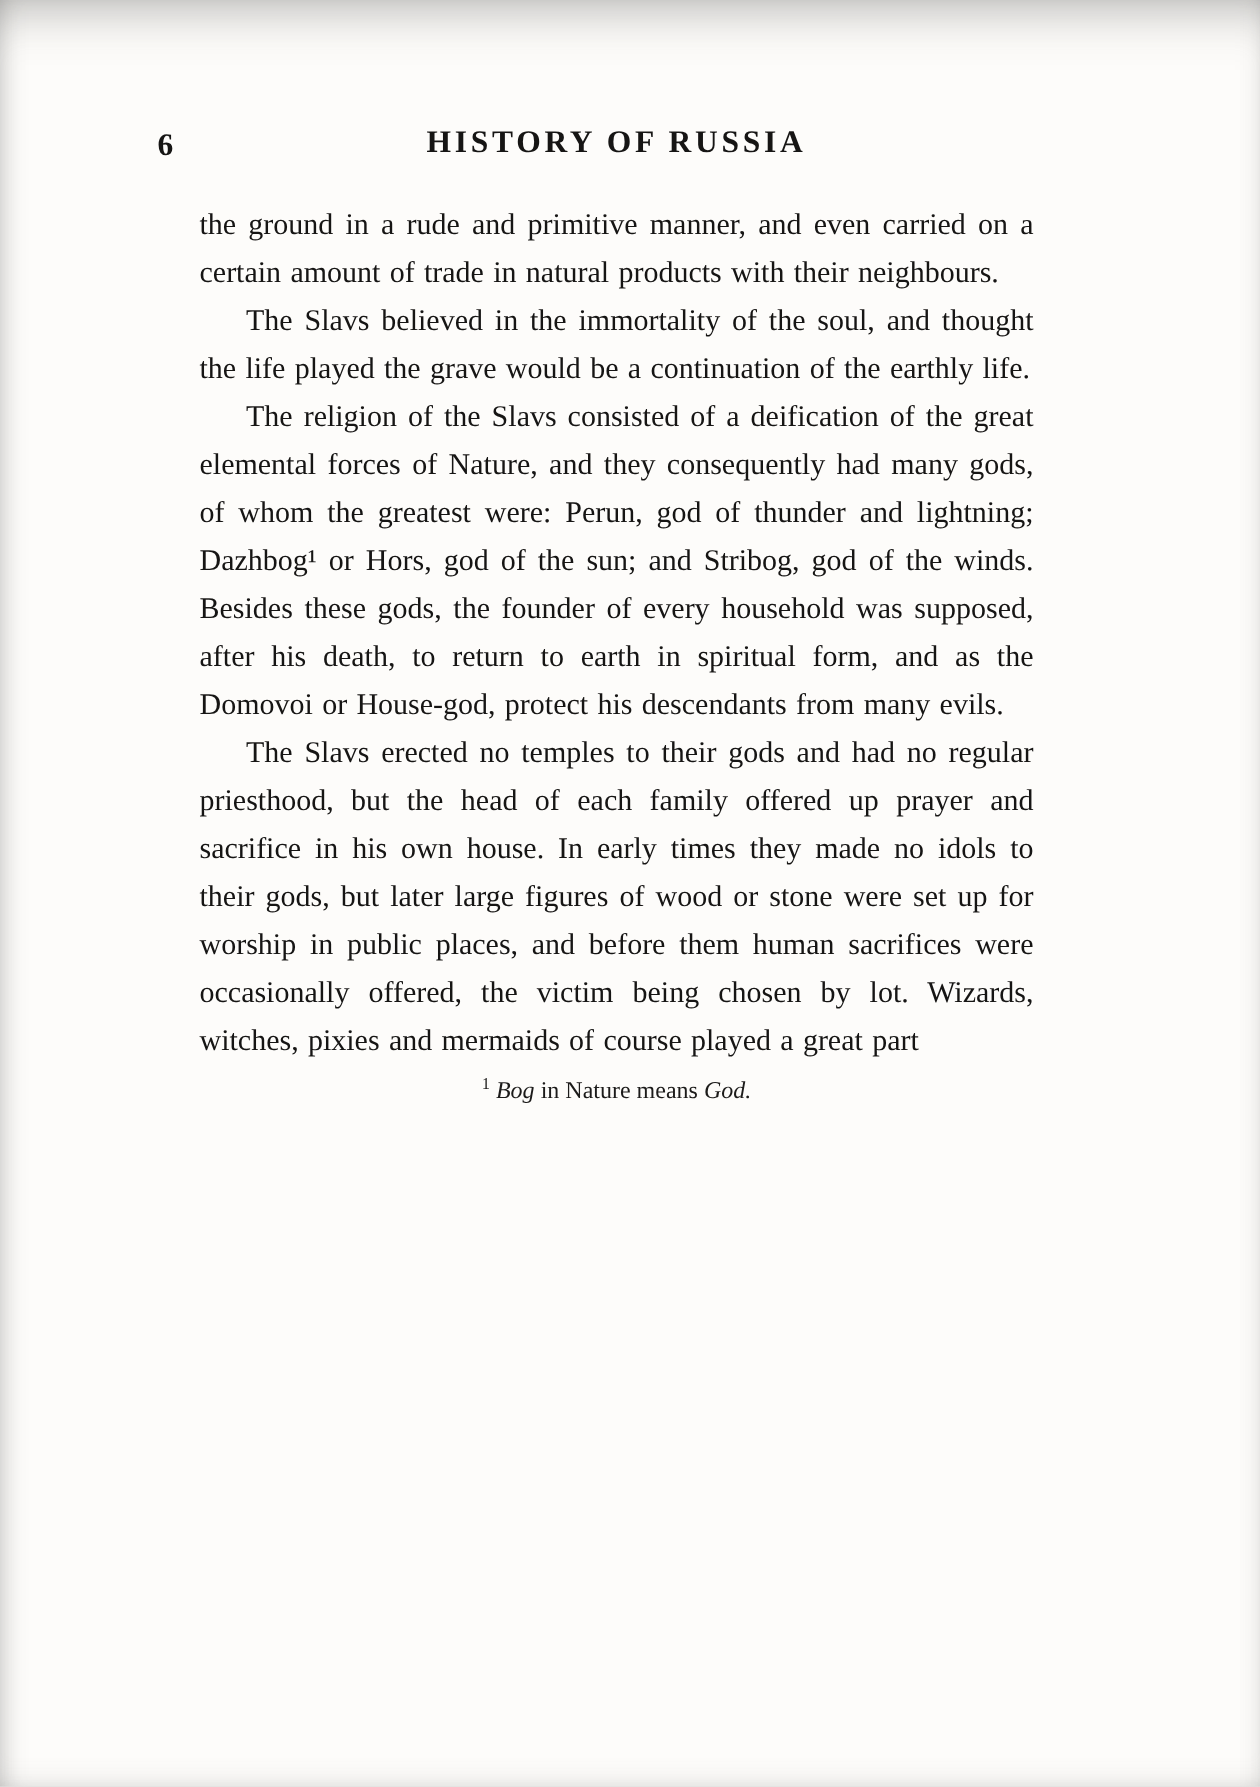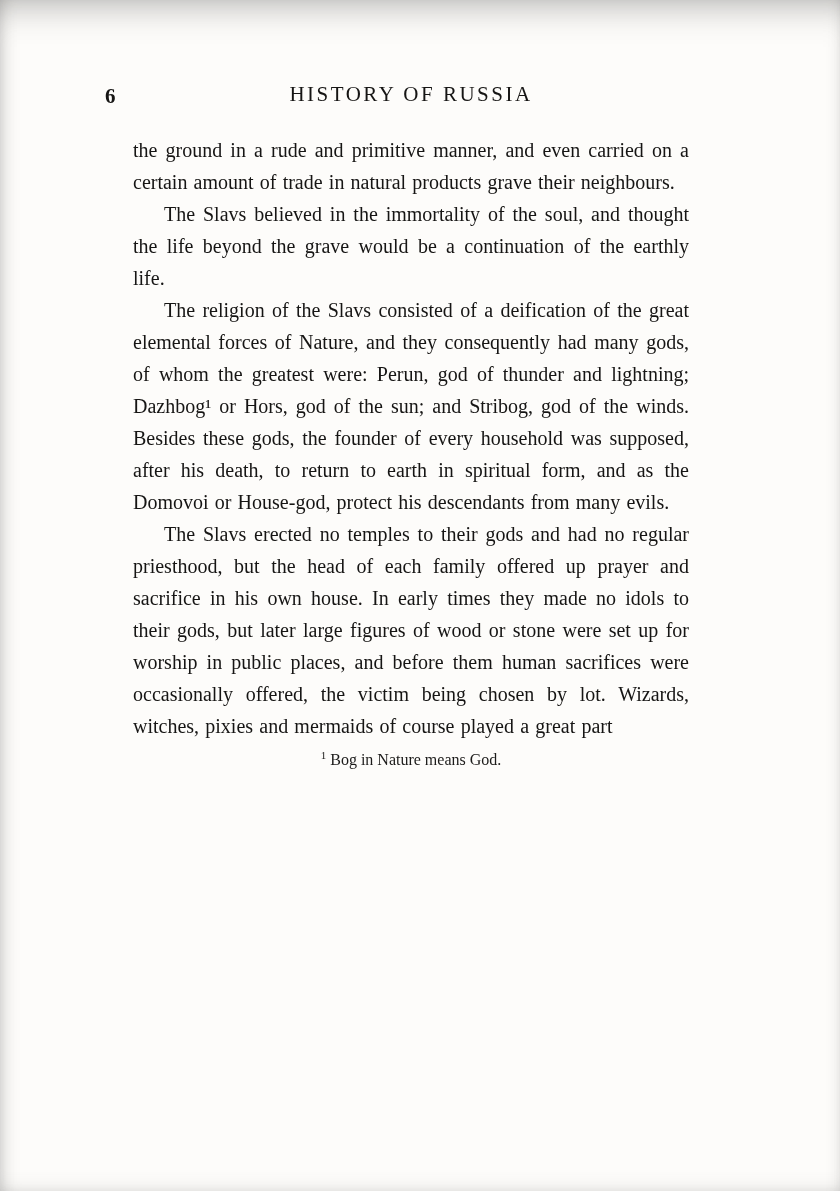--- a/index.html
+++ b/index.html
@@ -38,21 +38,21 @@
     left: -28px;
     top: 2px;
     font-size: 21px;
     font-weight: bold;
     letter-spacing: 1px;
   }
   .running-title {
     display: block;
     text-align: center;
     font-size: 21px;
-    font-weight: normal;
+    font-weight: bold;
     letter-spacing: 2.5px;
     white-space: nowrap;
   }
   .body-text p {
     margin: 0;
     font-size: 20px;
     line-height: 32px;
     text-align: justify;
     text-indent: 1.55em;
     word-spacing: 0.06em;
@@ -64,36 +64,37 @@
     margin-top: 7px;
     text-align: center;
     font-size: 16px;
     color: #1c1b1a;
   }
   .footnote sup {
     font-size: 11px;
     margin-right: 4px;
   }
   .footnote .it {
+    font-style: italic;
   }
 </style>
 </head>
 <body>
 
 <div class="scan">
   <div class="page">
 
     <div class="running-head">
       <span class="page-number">6</span>
       <span class="running-title">HISTORY OF RUSSIA</span>
     </div>
 
     <div class="body-text">
-      <p class="continuation">the ground in a rude and primitive manner, and even carried on a certain amount of trade in natural products grave their neighbours.</p>
-      <p>The Slavs believed in the immortality of the soul, and thought the life beyond the grave would be a continuation of the earthly life.</p>
+      <p class="continuation">the ground in a rude and primitive manner, and even carried on a certain amount of trade in natural products with their neighbours.</p>
+      <p>The Slavs believed in the immortality of the soul, and thought the life played the grave would be a continuation of the earthly life.</p>
       <p>The religion of the Slavs consisted of a deification of the great elemental forces of Nature, and they consequently had many gods, of whom the greatest were: Perun, god of thunder and lightning; Dazhbog¹ or Hors, god of the sun; and Stribog, god of the winds. Besides these gods, the founder of every household was supposed, after his death, to return to earth in spiritual form, and as the Domovoi or House-god, protect his descendants from many evils.</p>
       <p>The Slavs erected no temples to their gods and had no regular priesthood, but the head of each family offered up prayer and sacrifice in his own house.  In early times they made no idols to their gods, but later large figures of wood or stone were set up for worship in public places, and before them human sacrifices were occasionally offered, the victim being chosen by lot.  Wizards, witches, pixies and mermaids of course played a great part</p>
     </div>
 
     <div class="footnote">
       <sup>1</sup><span class="it">Bog</span>
       <span>in Nature means</span>
       <span class="it">God.</span>
     </div>
 

